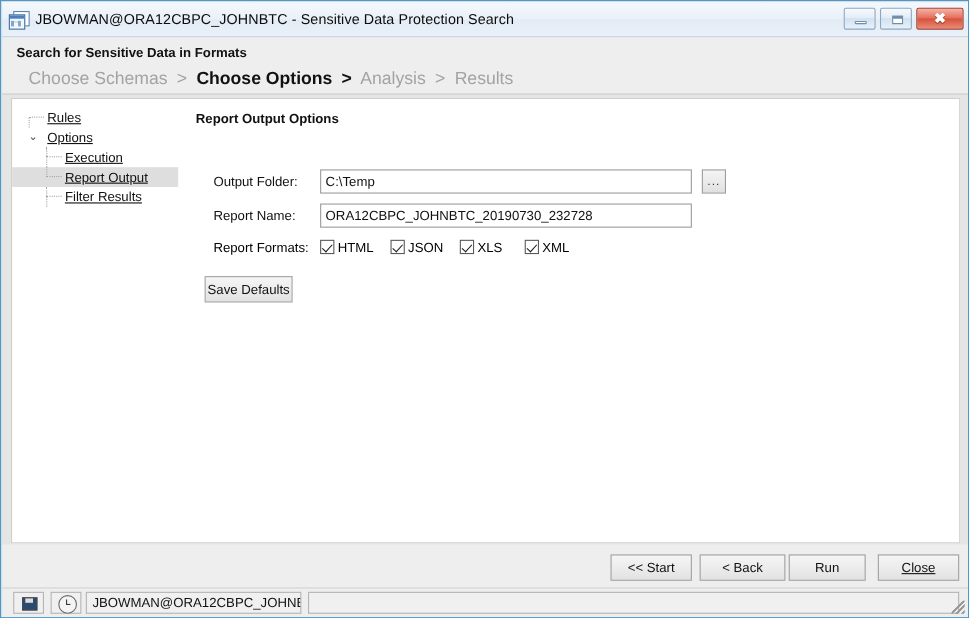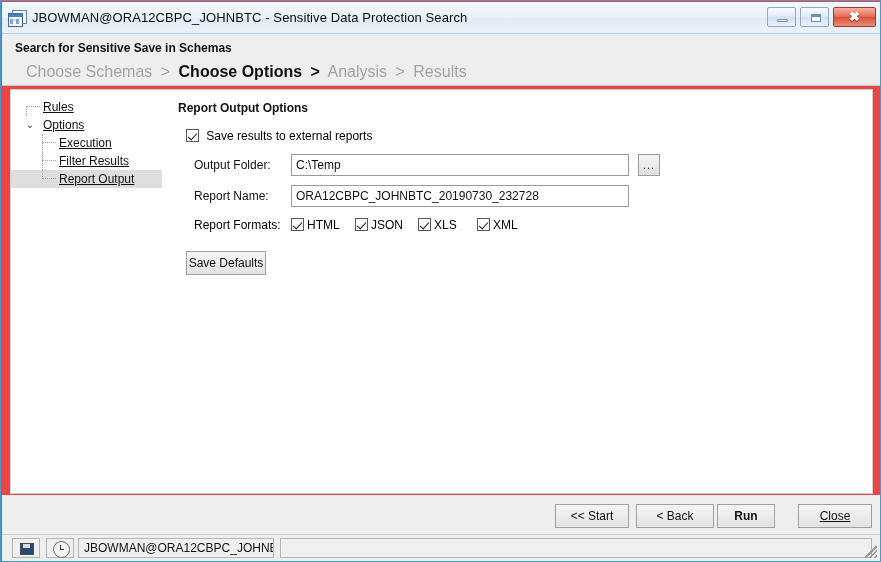--- a/index.html
+++ b/index.html
@@ -12,21 +12,21 @@
     font-size: 12px;
     color: #000000;
     -webkit-font-smoothing: antialiased;
   }
 
   #app-window {
     position: relative;
     width: 881px;
     height: 562px;
     box-sizing: border-box;
-    background: #ef4444;
+    background: #e5e5e5;
     border: 1px solid #4d97c9;
     overflow: hidden;
   }
 
   
   #title-bar {
     position: absolute;
     left: 1px; top: 1px;
     width: 879px;
     height: 32px;
@@ -357,21 +357,21 @@
     box-sizing: border-box;
     border: 1px solid #a0a0a0;
     background: linear-gradient(to bottom, #f5f5f5 0%, #ececec 50%, #e2e2e2 100%);
     font-family: "Liberation Sans", sans-serif;
     font-size: 12px;
     color: #111111;
     padding: 0;
   }
   #btn-start { left: 553px; width: 74px; }
   #btn-back  { left: 634px; width: 78px; }
-  #btn-run   { left: 715px; width: 58px; font-weight: bold; }
+  #btn-run   { left: 715px; width: 70px; }
   #btn-close { left: 796px; width: 74px; text-decoration: underline; }
 
   
   #status-bar {
     position: absolute;
     left: 1px; top: 533px;
     width: 879px;
     height: 28px;
     background: #eeeeee;
     border-top: 1px solid #d2d2d2;
@@ -467,21 +467,21 @@
       <button class="win-btn">
         <span class="wb-max"></span>
       </button>
       <button class="win-btn close">
         <span class="wb-close">✖</span>
       </button>
     </div>
   </div>
 
   <div id="header-band">
-    <div id="page-heading">Search for Sensitive Save in Schemas</div>
+    <div id="page-heading">Search for Sensitive Data in Formats</div>
     <div id="breadcrumb">
       <span class="crumb">Choose Schemas</span>
       <span class="crumb-sep">&gt;</span>
       <span class="crumb active">Choose Options</span>
       <span class="crumb-sep active">&gt;</span>
       <span class="crumb">Analysis</span>
       <span class="crumb-sep">&gt;</span>
       <span class="crumb">Results</span>
     </div>
   </div>
@@ -501,41 +501,37 @@
         <span class="tn-twisty">⌄</span>
         <span class="tn-label lvl1">Options</span>
       </div>
 
       <div class="tree-node">
         <span class="tn-vline"></span>
         <span class="tn-dots lvl2"></span>
         <span class="tn-label lvl2">Execution</span>
       </div>
 
+      <div class="tree-node selected">
+        <span class="tn-vline half"></span>
+        <span class="tn-dots lvl2"></span>
+        <span class="tn-label lvl2">Report Output</span>
+      </div>
+
       <div class="tree-node">
         <span class="tn-vline"></span>
         <span class="tn-dots lvl2"></span>
         <span class="tn-label lvl2">Filter Results</span>
       </div>
-
-      <div class="tree-node selected">
-        <span class="tn-vline half"></span>
-        <span class="tn-dots lvl2"></span>
-        <span class="tn-label lvl2">Report Output</span>
-      </div>
     </div>
 
     <div id="form-panel">
 
       <div id="section-title">Report Output Options</div>
 
-      <div id="save-external-row">
-        <span class="cb checked"></span>
-        <span id="save-external-label">Save results to external reports</span>
-      </div>
 
       <div class="field-row" id="output-folder-row">
         <span class="field-label">Output Folder:</span>
         <input class="text-input" type="text" id="output-folder-input" value="C:\Temp" style="">
         <button id="browse-button">...</button>
       </div>
 
       <div class="field-row" id="report-name-row">
         <span class="field-label">Report Name:</span>
         <input class="text-input" type="text" id="report-name-input" value="ORA12CBPC_JOHNBTC_20190730_232728" style="">

